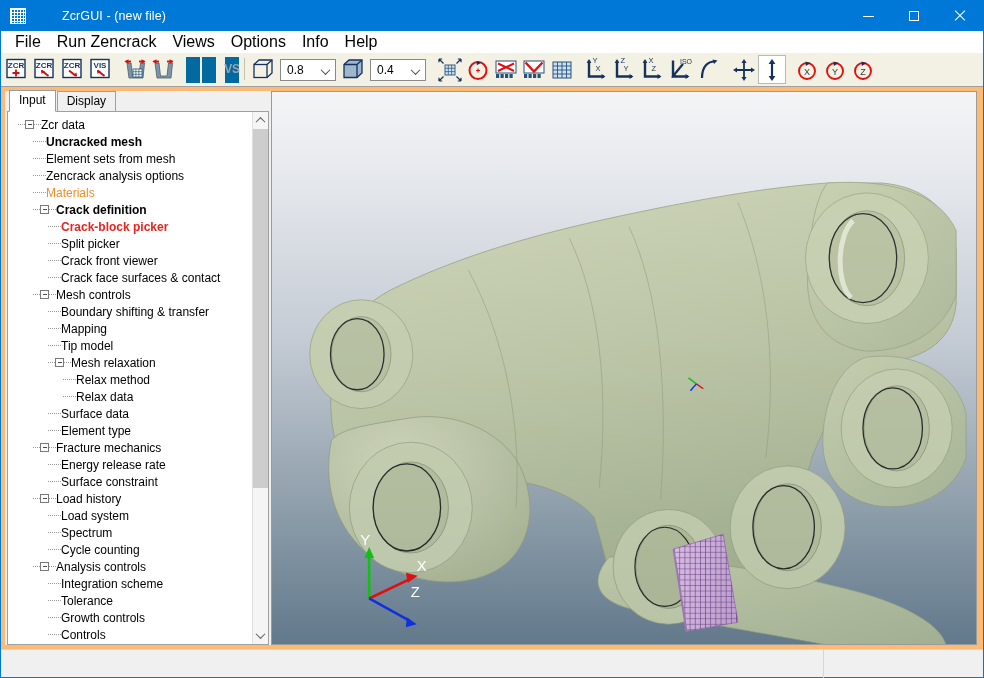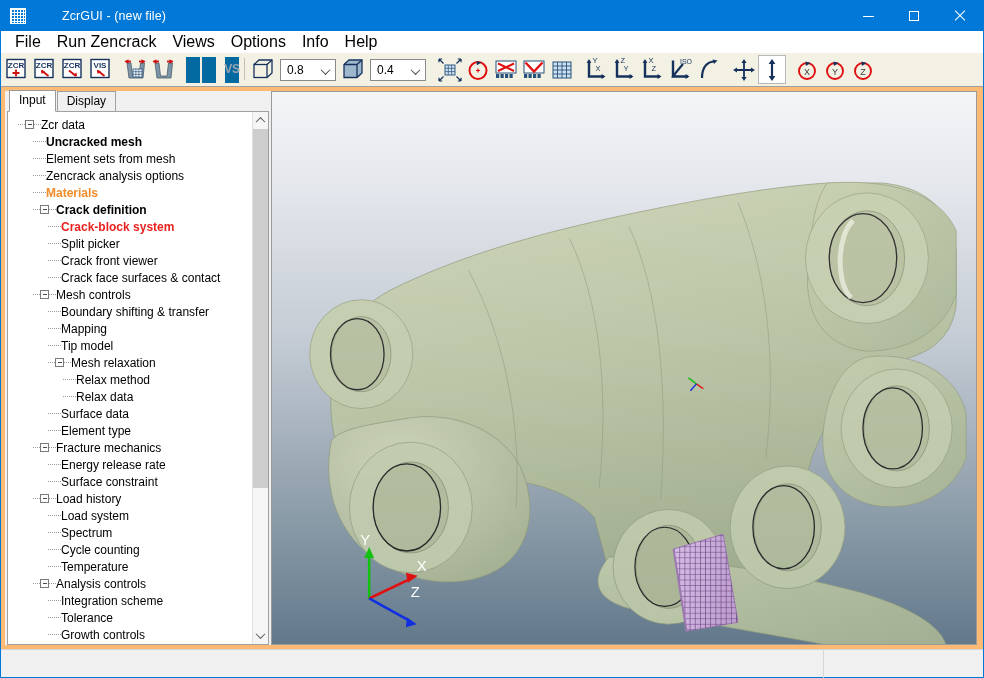--- a/index.html
+++ b/index.html
@@ -202,21 +202,21 @@
     height: 17px;
     display: flex;
     align-items: center;
     font-size: 12px;
     color: #000;
     white-space: nowrap;
     position: relative;
   }
   .tlabel { line-height: 14px; }
   .tlabel.bold { font-weight: bold; }
-  .tlabel.orange { color: #f28c28; font-weight: bold; }
+  .tlabel.orange { color: #f28c28; font-weight: normal; }
   .tlabel.red { color: #e8231f; font-weight: bold; }
   .twist {
     width: 9px; height: 9px;
     border: 1px solid #7a7a7a;
     background: #fdfdfd;
     position: relative;
     flex: 0 0 auto;
   }
   .twist::before {
     content: ""; position: absolute;
@@ -640,21 +640,21 @@
             <div class="trow">
               <div class="indent" style="width: 25px;"></div>
               <div class="dash" style="width: 7px;"></div>
               <div class="twist"></div>
               <div class="dash" style="width: 7px;"></div>
               <span class="tlabel bold">Crack definition</span>
             </div>
             <div class="trow">
               <div class="indent" style="width: 40px;"></div>
               <div class="dash" style="width: 13px;"></div>
-              <span class="tlabel red">Crack-block system</span>
+              <span class="tlabel red">Crack-block picker</span>
             </div>
             <div class="trow">
               <div class="indent" style="width: 40px;"></div>
               <div class="dash" style="width: 13px;"></div>
               <span class="tlabel">Split picker</span>
             </div>
             <div class="trow">
               <div class="indent" style="width: 40px;"></div>
               <div class="dash" style="width: 13px;"></div>
               <span class="tlabel">Crack front viewer</span>
@@ -744,25 +744,20 @@
             </div>
             <div class="trow">
               <div class="indent" style="width: 40px;"></div>
               <div class="dash" style="width: 13px;"></div>
               <span class="tlabel">Spectrum</span>
             </div>
             <div class="trow">
               <div class="indent" style="width: 40px;"></div>
               <div class="dash" style="width: 13px;"></div>
               <span class="tlabel">Cycle counting</span>
-            </div>
-            <div class="trow">
-              <div class="indent" style="width: 40px;"></div>
-              <div class="dash" style="width: 13px;"></div>
-              <span class="tlabel">Temperature</span>
             </div>
             <div class="trow">
               <div class="indent" style="width: 25px;"></div>
               <div class="dash" style="width: 7px;"></div>
               <div class="twist"></div>
               <div class="dash" style="width: 7px;"></div>
               <span class="tlabel">Analysis controls</span>
             </div>
             <div class="trow">
               <div class="indent" style="width: 40px;"></div>

